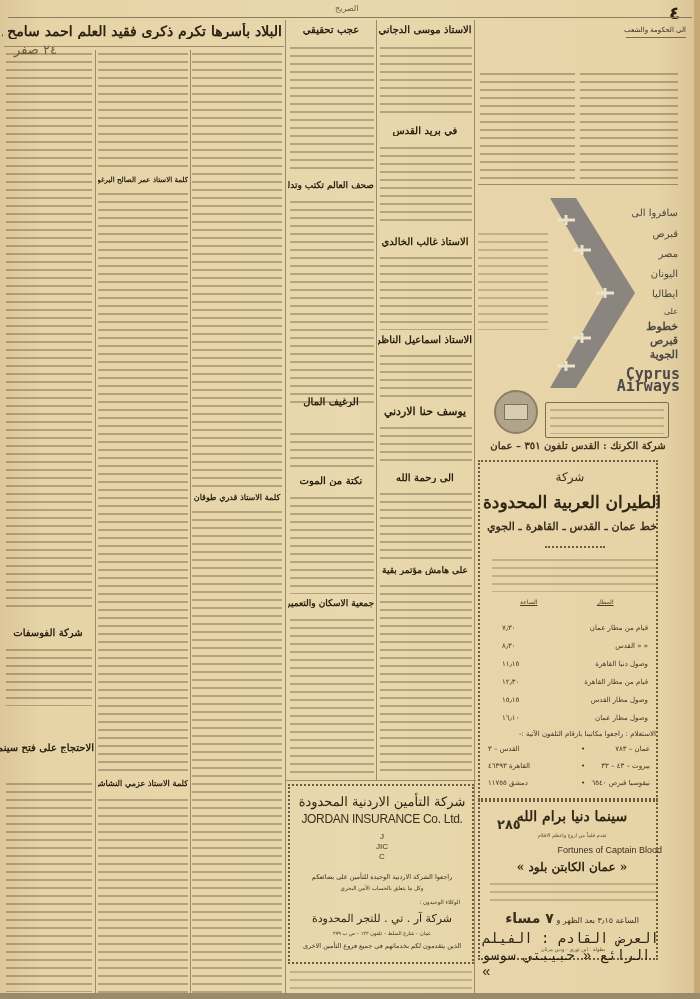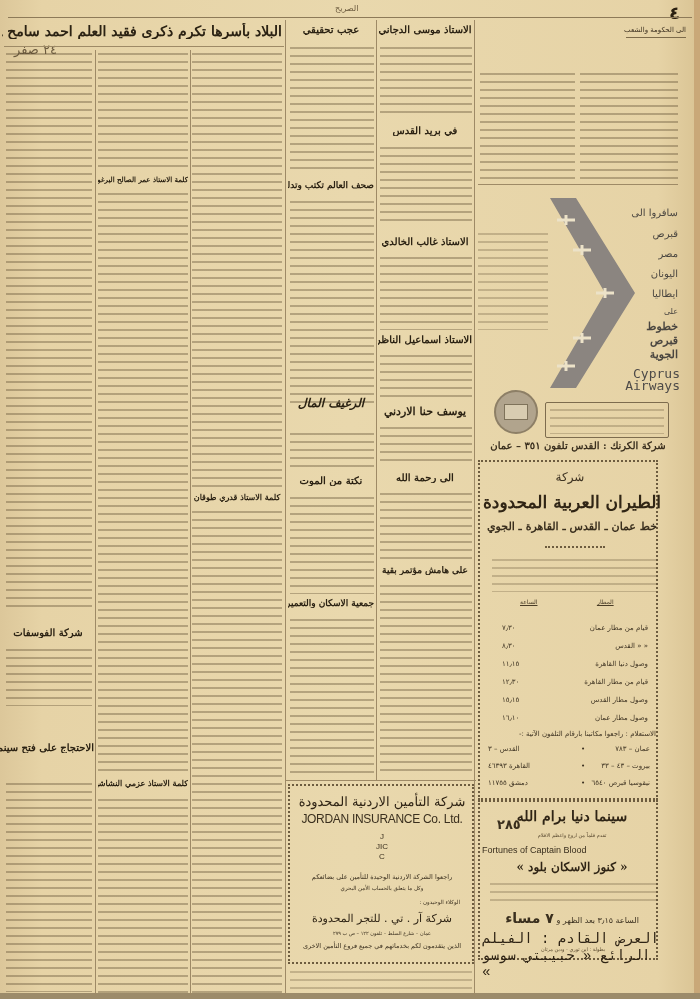--- a/index.html
+++ b/index.html
@@ -35,21 +35,21 @@
   .fill-lines.light {
     background-image: repeating-linear-gradient(180deg, transparent 0px, transparent 3px, rgba(95,78,50,0.28) 3px, rgba(95,78,50,0.28) 5px, transparent 5px, transparent 8px);
   }
 
   
   .kicker { position: absolute; right: 14px; top: 26px; font-size: 7px; color: #3d3120; }
   .kicker-rule { position: absolute; right: 14px; top: 37px; width: 60px; height: 1px; background: #7c6a4a; }
 
   
   .chevron-art { position: absolute; left: 550px; top: 198px; width: 85px; height: 190px; }
-  .cyprus-en { position: absolute; left: 590px; top: 368px; width: 90px; font-family: "DejaVu Sans Mono", monospace; font-weight: normal; font-size: 13px; line-height: 12px; color: #4d4a48; text-align: right; direction: ltr; }
+  .cyprus-en { position: absolute; left: 590px; top: 368px; width: 90px; font-family: "DejaVu Sans Mono", monospace; font-weight: bold; font-size: 15px; line-height: 12px; color: #4d4a48; text-align: right; direction: ltr; }
   .dest { position: absolute; right: 22px; font-family: "DejaVu Serif", serif; font-size: 10px; color: #4a4640; text-align: right; }
   .logo-circle { position: absolute; left: 494px; top: 390px; width: 44px; height: 44px; border-radius: 50%; background: #b1a48d; border: 2px solid #8d7f66; }
   .logo-inner { position: absolute; left: 8px; top: 12px; width: 24px; height: 16px; background: #d8ccb1; border: 1px solid #7e725a; }
   .mini-box { position: absolute; left: 545px; top: 402px; width: 124px; height: 36px; border: 1px solid #7d6c4e; border-radius: 2px; }
   .karnak-line { position: absolute; left: 478px; top: 440px; width: 200px; text-align: center; font-family: "DejaVu Serif", serif; font-size: 10px; font-weight: bold; color: #3a2f1e; }
 
   
   .dot-box { position: absolute; border: 2px dotted #6d5c3f; }
   .arab-air-title1 { position: absolute; left: 480px; top: 470px; width: 180px; text-align: center; font-family: "DejaVu Serif", serif; font-size: 12px; color: #3e3322; }
   .arab-air-title2 { position: absolute; left: 482px; top: 492px; width: 180px; text-align: center; font-family: "DejaVu Serif", serif; font-size: 17px; font-weight: bold; color: #302515; }
@@ -63,21 +63,21 @@
   .inquiry { position: absolute; left: 490px; top: 727px; width: 166px; text-align: right; font-size: 7px; color: #3e3322; }
   .phone-row { position: absolute; left: 486px; width: 170px; height: 14px; font-size: 7px; color: #3e3322; }
   .phone-row .r { position: absolute; right: 6px; }
   .phone-row .l { position: absolute; left: 2px; }
   .phone-row .dot { position: absolute; left: 95px; }
 
   
   .cine-title { position: absolute; left: 482px; top: 808px; width: 180px; text-align: center; font-family: "DejaVu Serif", serif; font-size: 14px; font-weight: bold; color: #2f2415; }
   .cine-phone { position: absolute; left: 497px; top: 817px; font-size: 13px; font-weight: bold; color: #3a2f1e; }
   .cine-sub { position: absolute; left: 482px; top: 832px; width: 180px; text-align: center; font-size: 5px; color: #5a4a30; }
-  .cine-en { position: absolute; left: 482px; top: 845px; width: 180px; text-align: left; font-family: "Liberation Sans Narrow", "Liberation Sans", sans-serif; font-size: 9px; color: #3a2f1e; direction: ltr; }
+  .cine-en { position: absolute; left: 482px; top: 845px; width: 180px; text-align: right; font-family: "Liberation Sans Narrow", "Liberation Sans", sans-serif; font-size: 9px; color: #3a2f1e; direction: ltr; }
   .cine-ar { position: absolute; left: 482px; top: 860px; width: 180px; text-align: center; font-family: "DejaVu Serif", serif; font-size: 12px; font-weight: bold; color: #2f2415; }
   .cine-body { position: absolute; left: 490px; top: 880px; width: 166px; height: 24px; }
   .cine-time { position: absolute; left: 482px; top: 910px; width: 180px; text-align: center; font-size: 8px; color: #3a2f1e; }
   .cine-time b { font-size: 14px; }
   .cine-next { position: absolute; left: 482px; top: 930px; width: 180px; text-align: left; font-family: Liberation Mono, monospace; font-size: 14px; color: #2f2415; }
   .cine-foot { position: absolute; left: 488px; top: 946px; width: 170px; text-align: center; font-size: 5px; color: #5a4a30; }
 
   
   .ins-ar { position: absolute; left: 292px; top: 794px; width: 180px; text-align: center; font-family: "DejaVu Serif", serif; font-size: 13px; color: #2f2415; }
   .ins-en { position: absolute; left: 292px; top: 812px; width: 180px; text-align: center; font-family: "Liberation Sans", sans-serif; font-size: 12px; color: #3a2f1e; direction: ltr; letter-spacing: -0.3px; }
@@ -203,21 +203,21 @@
       <span class="r">نيقوسيا قبرص ٦٥٤٠</span>
       <span class="dot">•</span>
       <span class="l">دمشق ١١٧٥٥</span>
     </div>
 
   <div class="dot-box" style="left:478px; top:800px; width:180px; height:160px;"></div>
   <div class="cine-title">سينما دنيا برام الله</div>
   <div class="cine-phone">٢٨٥</div>
   <div class="cine-sub">تقدم فلماً من اروع واعظم الافلام</div>
   <div class="cine-en">Fortunes of Captain Blood</div>
-  <div class="cine-ar">« كنوز الاسكان بلود »</div>
+  <div class="cine-ar">« عمان الكابتن بلود »</div>
   <div class="fill-lines light cine-body"></div>
   <div class="cine-time"><span>الساعة ٣٫١٥ بعد الظهر و</span> <b>٧ مساء</b></div>
   <div class="cine-next">العرض القادم : الفيلم الرائع « حبيبتي سوسو »</div>
   <div class="cine-foot">بطولة : اين توري - ودين مرتان</div>
 
   <div class="headline" style="left:378px; top:24px; width:94px; font-size:10px;">الاستاذ موسى الدجاني</div>
   <div class="fill-lines" style="left:380px; top:44px; width:92px; height:72px;"></div>
   <div class="headline" style="left:378px; top:125px; width:94px; font-size:10px;">في بريد القدس</div>
   <div class="fill-lines" style="left:380px; top:144px; width:92px; height:82px;"></div>
   <div class="headline" style="left:378px; top:236px; width:94px; font-size:10px;">الاستاذ غالب الخالدي</div>
@@ -228,21 +228,21 @@
   <div class="fill-lines" style="left:380px; top:424px; width:92px; height:40px;"></div>
   <div class="headline" style="left:378px; top:472px; width:94px; font-size:10px;">الى رحمة الله</div>
   <div class="fill-lines" style="left:380px; top:490px; width:92px; height:70px;"></div>
   <div class="headline" style="left:378px; top:565px; width:94px; font-size:9px;">على هامش مؤتمر بقية</div>
   <div class="fill-lines" style="left:380px; top:582px; width:92px; height:192px;"></div>
 
   <div class="headline" style="left:288px; top:24px; width:86px; font-size:10px;">عجب تحقيقي</div>
   <div class="fill-lines" style="left:290px; top:44px; width:84px; height:128px;"></div>
   <div class="headline" style="left:288px; top:180px; width:86px; font-size:9px;">صحف العالم تكتب وتدلي</div>
   <div class="fill-lines" style="left:290px; top:198px; width:84px; height:210px;"></div>
-  <div class="headline" style="left:288px; top:396px; width:86px; font-size:12px;font-style:italic;">الرغيف المال</div>
+  <div class="headline" style="left:288px; top:396px; width:86px; font-size:10px;">الرغيف المال</div>
   <div class="fill-lines" style="left:290px; top:430px; width:84px; height:40px;"></div>
   <div class="headline" style="left:288px; top:475px; width:86px; font-size:10px;">نكتة من الموت</div>
   <div class="fill-lines" style="left:290px; top:494px; width:84px; height:100px;"></div>
   <div class="headline" style="left:288px; top:598px; width:86px; font-size:9px;text-align:center;">جمعية الاسكان والتعمير</div>
   <div class="fill-lines" style="left:290px; top:616px; width:84px; height:160px;"></div>
 
   <div class="hrule" style="left:286px; top:780px; width:190px;"></div>
   <div class="dot-box" style="left:288px; top:784px; width:186px; height:180px;"></div>
   <div class="ins-ar">شركة التأمين الاردنية المحدودة</div>
   <div class="ins-en">JORDAN INSURANCE Co. Ltd.</div>

